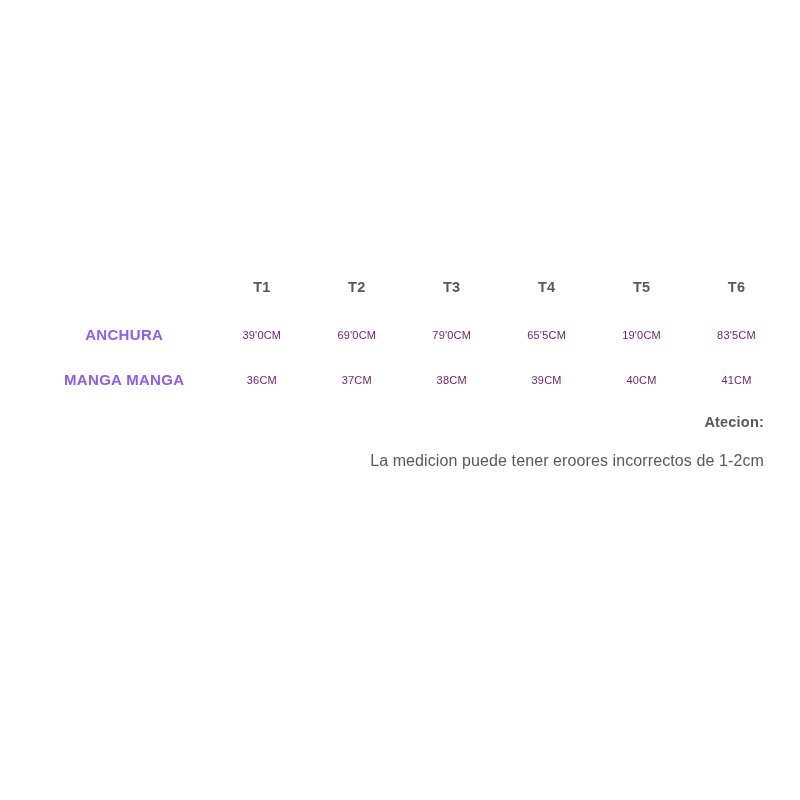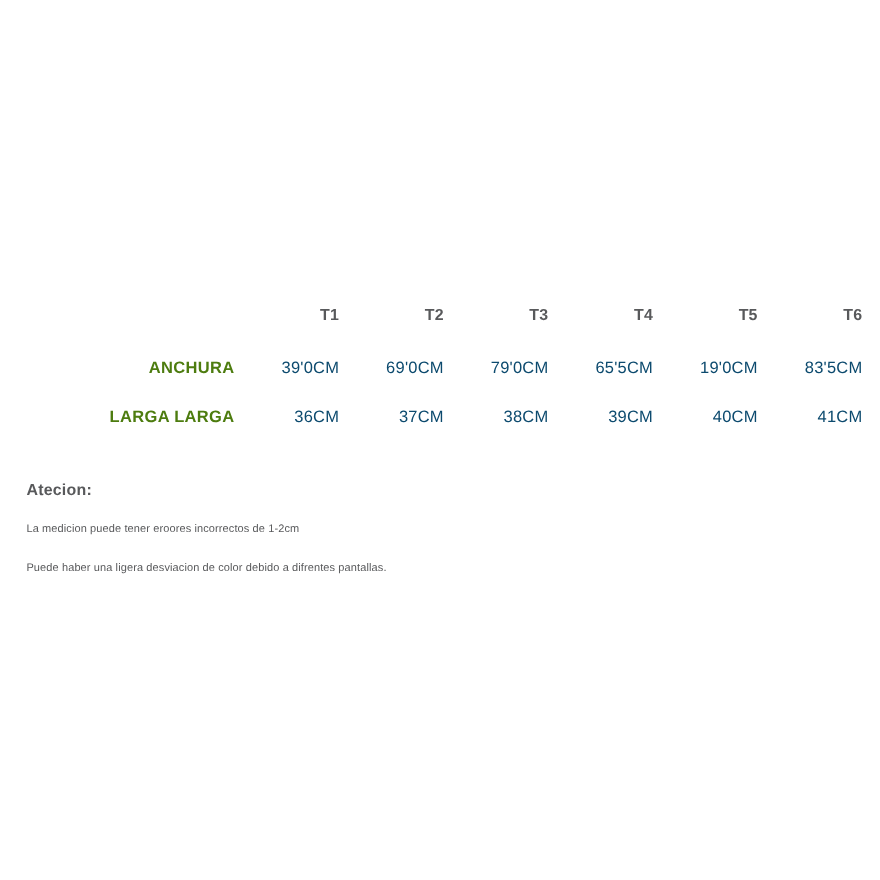--- a/index.html
+++ b/index.html
@@ -21,68 +21,69 @@
   }
   .size-table {
     position: absolute;
     left: 24px;
     top: 262px;
     width: 760px;
     border-collapse: collapse;
   }
   .size-table th,
   .size-table td {
-    text-align: right;
+    text-align: center;
     vertical-align: middle;
     padding: 0;
     font-weight: normal;
   }
   .size-table thead th {
     height: 50px;
     font-size: 14.5px;
     font-weight: bold;
     color: #58595b;
     letter-spacing: 0.2px;
   }
   .size-table thead th.corner {
     width: 196px;
   }
   .size-table tbody tr {
     height: 45px;
   }
   .size-table tbody th.row-label {
     font-size: 15px;
     font-weight: bold;
-    color: #4d7c0f;
+    color: #8b5cf6;
     letter-spacing: 0.3px;
     padding-left: 10px;
   }
   .size-table tbody td {
-    font-size: 15px;
-    color: #0c4a6e;
+    font-size: 11px;
+    color: #701a75;
     letter-spacing: 0.2px;
   }
   .col-w {
     width: 98px;
   }
   .notes {
     position: absolute;
     left: 24px;
-    top: 438px;
+    top: 414px;
     width: 740px;
+    text-align: right;
   }
   .notes-title {
     font-size: 14.5px;
     font-weight: bold;
     color: #58595b;
     margin: 0 0 22px 0;
     letter-spacing: 0.2px;
   }
   .note-line {
-    font-size: 10px;
+    font-size: 16px;
     color: #58595b;
     margin: 0 0 24px 0;
     letter-spacing: 0.1px;
   }
 </style>
 </head>
 <body>
 
 <div class="sheet">
 
@@ -102,30 +103,29 @@
       <tr>
         <th class="row-label">ANCHURA</th>
         <td>39'0CM</td>
         <td>69'0CM</td>
         <td>79'0CM</td>
         <td>65'5CM</td>
         <td>19'0CM</td>
         <td>83'5CM</td>
       </tr>
       <tr>
-        <th class="row-label">LARGA LARGA</th>
+        <th class="row-label">MANGA MANGA</th>
         <td>36CM</td>
         <td>37CM</td>
         <td>38CM</td>
         <td>39CM</td>
         <td>40CM</td>
         <td>41CM</td>
       </tr>
     </tbody>
   </table>
 
   <div class="notes">
     <p class="notes-title">Atecion:</p>
     <p class="note-line">La medicion puede tener eroores incorrectos de 1-2cm</p>
-    <p class="note-line">Puede haber una ligera desviacion de color debido a difrentes pantallas.</p>
   </div>
 
 </div>
 
 </body></html>

